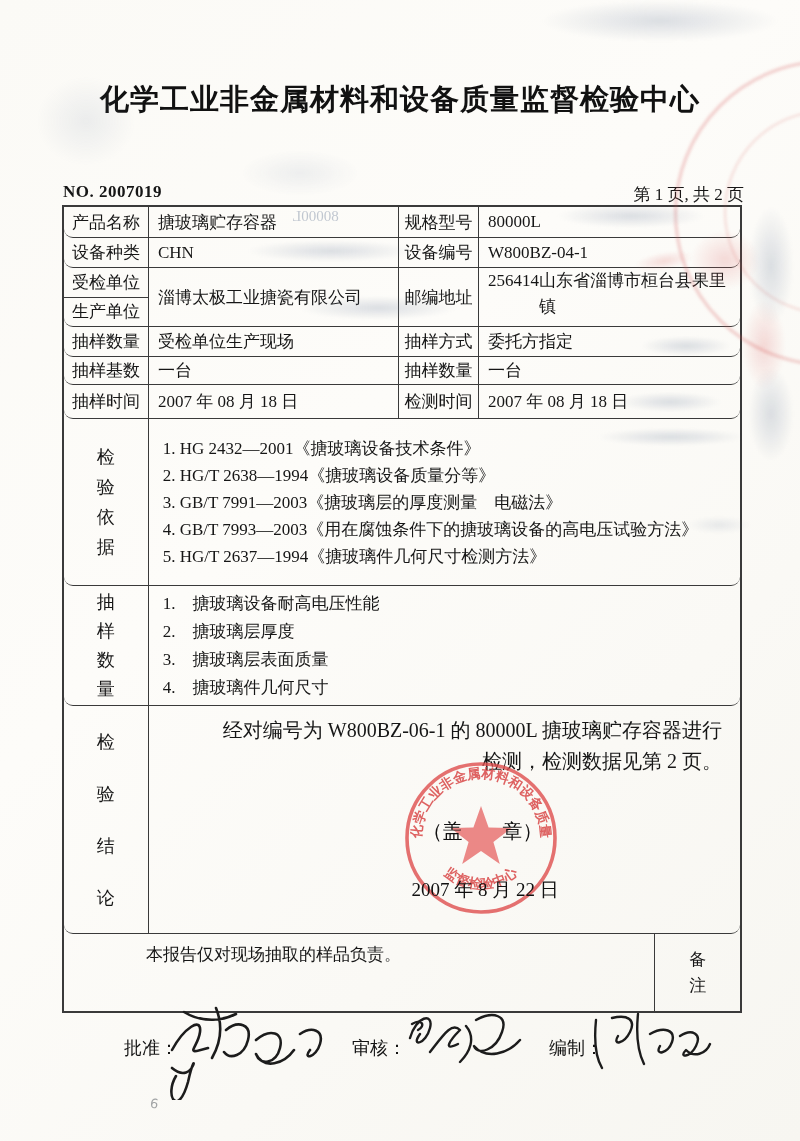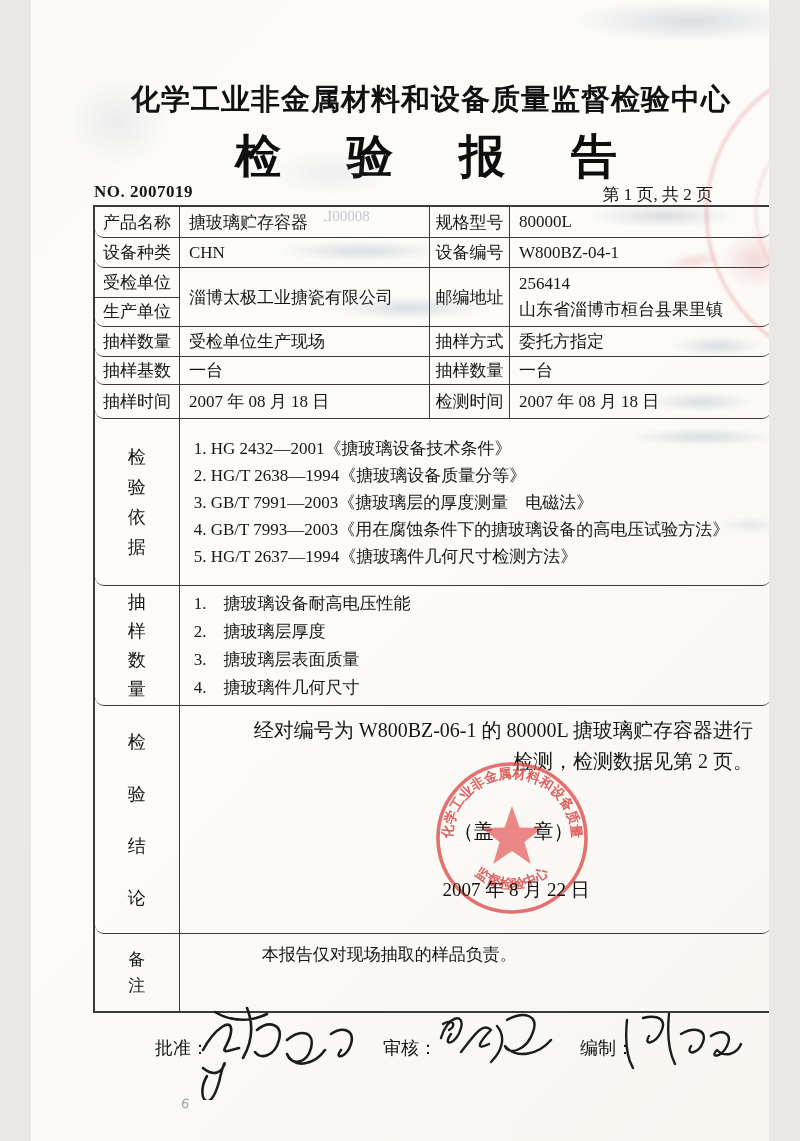--- a/index.html
+++ b/index.html
@@ -1,17 +1,17 @@
 <!DOCTYPE html>
 <html><head>
 <meta charset="utf-8">
 <style>
   html,body{margin:0;padding:0;background:#e9e8e4;}
   .page{
-    position:relative;width:738px;height:1141px;margin:0 auto;
+    position:relative;width:800px;height:1141px;margin:0 auto;
     background:linear-gradient(135deg,#fbfaf6 0%,#fdfcf9 40%,#f7f6f1 100%);
     overflow:hidden;
     font-family:"Liberation Serif","DejaVu Serif",serif;
     color:#161616;
   }
   
   .org-title{
     position:absolute;left:0;top:80;width:800px;top:80px;text-align:center;
     font-family:"Liberation Sans","DejaVu Sans",sans-serif;
     font-weight:bold;font-size:29px;letter-spacing:1px;color:#111;
@@ -32,21 +32,21 @@
   .trow:last-child{border-bottom:none;}
   .cell{box-sizing:border-box;border-right:1px solid #3a3a3a;display:flex;align-items:center;font-size:17px;}
   .cell:last-child{border-right:none;}
   .lab{width:85px;justify-content:center;text-align:center;}
   .val1{width:250px;padding-left:9px;}
   .lab2{width:80px;justify-content:center;text-align:center;}
   .val2{width:261px;padding-left:9px;}
   .stack{flex-direction:column;align-items:stretch;padding:0;}
   .stack .half{flex:1;display:flex;align-items:center;justify-content:center;}
   .stack .half.first{border-bottom:1px solid #3a3a3a;}
-  .two-line{flex-direction:column;align-items:flex-start;justify-content:center;line-height:1.55;}
+  .two-line{flex-direction:row;align-items:flex-start;justify-content:center;line-height:1.55;}
   .vlab{width:85px;justify-content:center;}
   .vlab-inner{width:1.1em;text-align:center;word-break:break-all;font-size:18px;}
   .content-cell{width:594px;padding:0 0 0 14px;}
   .list{display:flex;flex-direction:column;justify-content:center;width:100%;line-height:27px;}
   .items .list{line-height:28px;}
   .concl-cell{position:relative;align-items:flex-start;padding:0;}
   .concl-text{margin:9px 18px 0 16px;text-indent:2em;line-height:1.55;font-size:20px;text-align:right;}
   .remark-cell{align-items:flex-start;}
   .remark-text{margin-top:9px;text-indent:4em;font-size:17px;}
   
@@ -67,21 +67,20 @@
     font-family:"Liberation Serif",serif;filter:blur(.4px);
   }
   .pencil{color:rgba(90,95,100,.55);font-size:13px;transform:rotate(8deg);font-family:"DejaVu Sans",sans-serif;}
 </style>
 </head>
 <body>
 
 <div class="page">
 
   <div class="org-title">化学工业非金属材料和设备质量监督检验中心</div>
-  <div class="report-title">检　验　报　告</div>
   <div class="report-no">NO. 2007019</div>
   <div class="page-info">第 1 页, 共 2 页</div>
 
   <div class="report-table">
 
     <div class="trow" style="height:31px">
       <div class="cell lab">产品名称</div>
       <div class="cell val1">搪玻璃贮存容器</div>
       <div class="cell lab2">规格型号</div>
       <div class="cell val2">80000L</div>
@@ -160,25 +159,25 @@
     <div class="trow" style="height:228px">
       <div class="cell vlab">
         <div class="vlab-inner" style="line-height:52px">检验结论</div>
       </div>
       <div class="cell content-cell concl-cell">
         <div class="concl-text">经对编号为 W800BZ-06-1 的 80000L 搪玻璃贮存容器进行检测，检测数据见第 2 页。</div>
       </div>
     </div>
 
     <div class="trow" style="height:77px">
-      <div class="cell vlab">
-        <div class="vlab-inner" style="line-height:26px;font-size:17px">备注</div>
-      </div>
       <div class="cell content-cell remark-cell">
         <div class="remark-text">本报告仅对现场抽取的样品负责。</div>
+      </div>
+      <div class="cell vlab">
+        <div class="vlab-inner" style="line-height:26px;font-size:17px">备注</div>
       </div>
     </div>
 
   </div>
 
   <svg class="stamp-svg" width="172" height="172" viewBox="0 0 172 172">
     <defs>
       <path id="arcTop" d="M 26,86 A 60,60 0 0 1 146,86" fill="none"></path>
       <path id="arcBottom" d="M 39,109 A 54,54 0 0 0 133,109" fill="none"></path>
     </defs>

